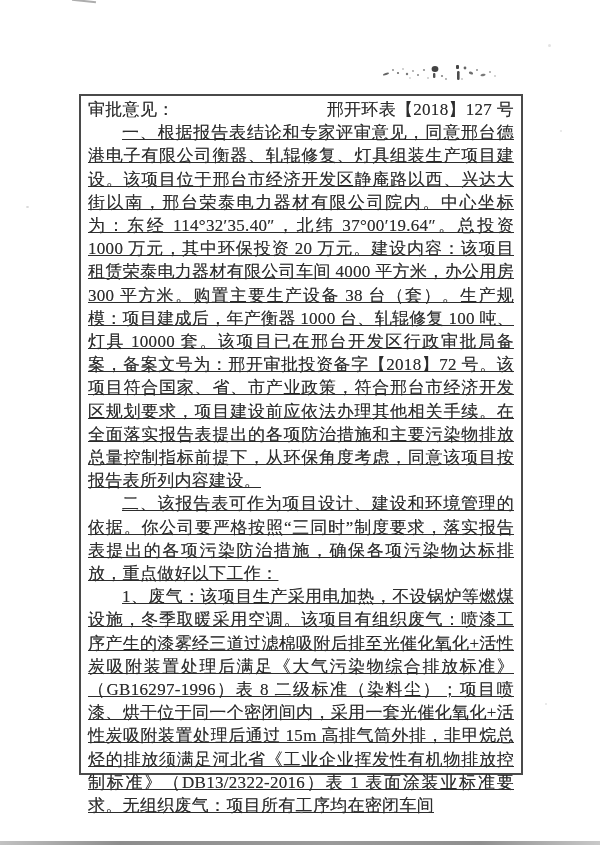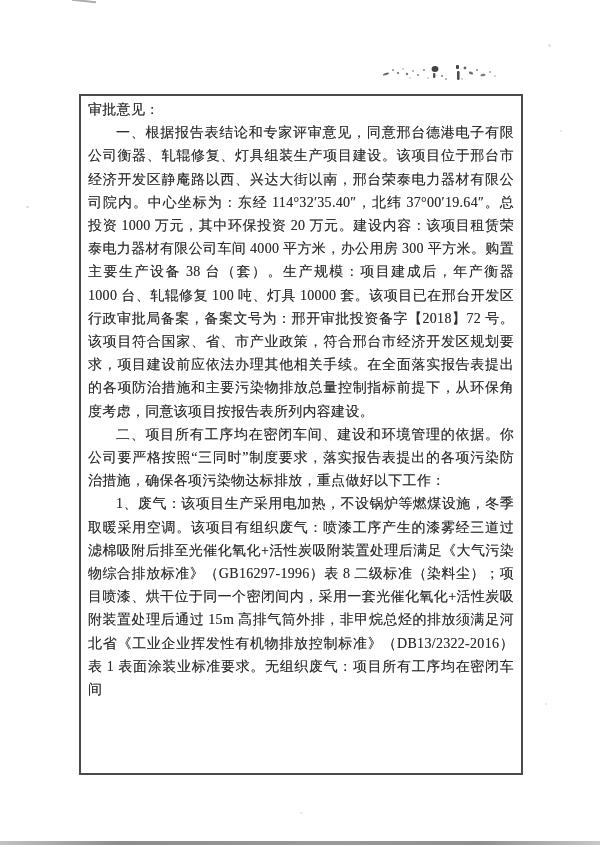--- a/index.html
+++ b/index.html
@@ -23,36 +23,37 @@
   .approval-box {
     position: absolute;
     left: 79px;
     top: 94px;
     width: 444px;
     height: 681px;
     box-sizing: border-box;
     border: 2px solid #4a4a4a;
     padding: 2px 7px 0 7px;
     color: #2d2d2d;
-    font-size: 14px;
+    font-size: 17px;
     line-height: 23.2px;
     text-align: justify;
     text-justify: inter-character;
     letter-spacing: 0.3px;
     text-shadow: 0 0 0.5px rgba(45,45,45,0.55);
   }
   .header-row {
     display: flex;
     justify-content: space-between;
     align-items: baseline;
     white-space: nowrap;
   }
   .para {
     margin: 0;
     text-indent: 2em;
+    text-decoration: underline;
   }
   
   .ink-smudge {
     position: absolute;
     left: 372px;
     top: 52px;
     width: 140px;
     height: 40px;
     filter: blur(0.6px);
     opacity: 0.9;
@@ -121,23 +122,24 @@
       <circle cx="123" cy="24" r="0.8" opacity="0.45"></circle>
       <circle cx="56" cy="26" r="0.8" opacity="0.45"></circle>
       <circle cx="38" cy="26" r="0.7" opacity="0.4"></circle>
       <circle cx="90" cy="27" r="0.8" opacity="0.5"></circle>
     </g>
   </svg>
 
   <div class="approval-box">
     <div class="header-row">
       <span>审批意见：</span>
+      <span>邢开环表【2018】127 号</span>
     </div>
     <p class="para">一、根据报告表结论和专家评审意见，同意邢台德港电子有限公司衡器、轧辊修复、灯具组装生产项目建设。该项目位于邢台市经济开发区静庵路以西、兴达大街以南，邢台荣泰电力器材有限公司院内。中心坐标为：东经 114°32′35.40″，北纬 37°00′19.64″。总投资 1000 万元，其中环保投资 20 万元。建设内容：该项目租赁荣泰电力器材有限公司车间 4000 平方米，办公用房 300 平方米。购置主要生产设备 38 台（套）。生产规模：项目建成后，年产衡器 1000 台、轧辊修复 100 吨、灯具 10000 套。该项目已在邢台开发区行政审批局备案，备案文号为：邢开审批投资备字【2018】72 号。该项目符合国家、省、市产业政策，符合邢台市经济开发区规划要求，项目建设前应依法办理其他相关手续。在全面落实报告表提出的各项防治措施和主要污染物排放总量控制指标前提下，从环保角度考虑，同意该项目按报告表所列内容建设。</p>
-    <p class="para">二、项目所有工序均在密闭车间、建设和环境管理的依据。你公司要严格按照“三同时”制度要求，落实报告表提出的各项污染防治措施，确保各项污染物达标排放，重点做好以下工作：</p>
+    <p class="para">二、该报告表可作为项目设计、建设和环境管理的依据。你公司要严格按照“三同时”制度要求，落实报告表提出的各项污染防治措施，确保各项污染物达标排放，重点做好以下工作：</p>
     <p class="para">1、废气：该项目生产采用电加热，不设锅炉等燃煤设施，冬季取暖采用空调。该项目有组织废气：喷漆工序产生的漆雾经三道过滤棉吸附后排至光催化氧化+活性炭吸附装置处理后满足《大气污染物综合排放标准》（GB16297-1996）表 8 二级标准（染料尘）；项目喷漆、烘干位于同一个密闭间内，采用一套光催化氧化+活性炭吸附装置处理后通过 15m 高排气筒外排，非甲烷总烃的排放须满足河北省《工业企业挥发性有机物排放控制标准》（DB13/2322-2016）表 1 表面涂装业标准要求。无组织废气：项目所有工序均在密闭车间</p>
   </div>
 
   <div class="speck s1"></div>
   <div class="speck s2"></div>
   <div class="speck s3"></div>
   <div class="speck s4"></div>
   <div class="speck s5"></div>
 
   <div class="scan-edge-bottom"></div>

